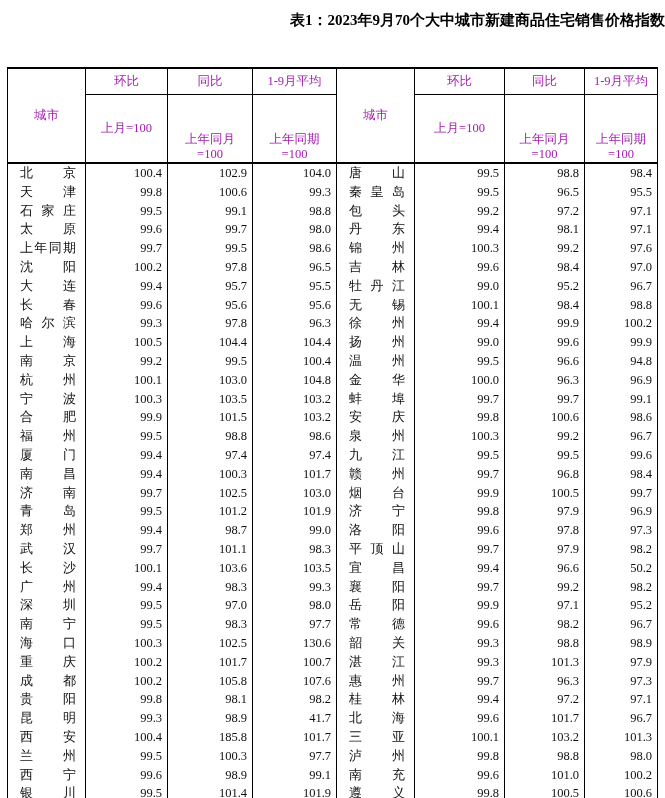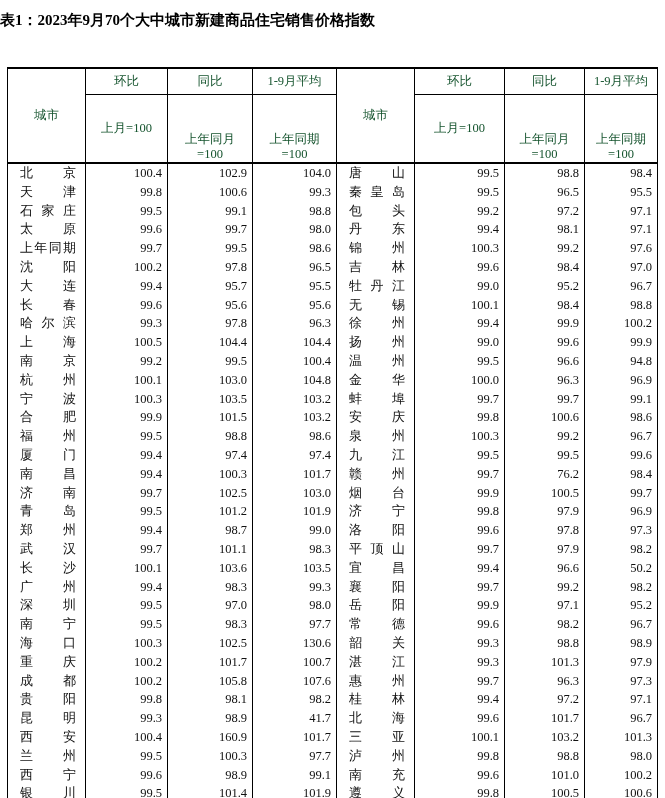--- a/index.html
+++ b/index.html
@@ -7,21 +7,21 @@
     padding: 0;
     background: #ffffff;
     width: 665px;
     height: 798px;
     overflow: hidden;
     font-family: "Liberation Serif", serif;
     color: #111111;
   }
   .page-title {
     margin: 11px 0 0 0;
-    text-align: left;
+    text-align: right;
     font-size: 15px;
     font-weight: bold;
     color: #000000;
     font-family: "Liberation Serif", serif;
   }
   table.price-table {
     border-collapse: collapse;
     table-layout: fixed;
     width: 650px;
     margin: 37px 0 0 7px;
@@ -30,21 +30,21 @@
     border-left: 1px solid #000;
     border-right: 1px solid #000;
   }
   thead th {
     border: 1px solid #000;
     font-weight: normal;
     font-size: 12.5px;
     text-align: center;
     vertical-align: middle;
     padding: 0;
-    color: #14532d;
+    color: #a21caf;
   }
   thead { border-bottom: 2px solid #000; }
   thead tr.header-row-top th { height: 25px; }
   thead tr.header-row-bottom th { height: 34px; }
   thead th.city-head { vertical-align: middle; }
   thead .two-line { line-height: 15px; margin-top: 37px; }
   tbody td {
     border-left: 1px solid #000;
     border-right: 1px solid #000;
     border-top: none;
@@ -287,21 +287,21 @@
         <td class="num">99.5</td>
         <td class="num">99.6</td>
       </tr>
       <tr>
         <td class="city">南昌</td>
         <td class="num">99.4</td>
         <td class="num">100.3</td>
         <td class="num">101.7</td>
         <td class="city">赣州</td>
         <td class="num">99.7</td>
-        <td class="num">76.2</td>
+        <td class="num">96.8</td>
         <td class="num">98.4</td>
       </tr>
       <tr>
         <td class="city">济南</td>
         <td class="num">99.7</td>
         <td class="num">102.5</td>
         <td class="num">103.0</td>
         <td class="city">烟台</td>
         <td class="num">99.9</td>
         <td class="num">100.5</td>
@@ -423,21 +423,21 @@
         <td class="num">98.9</td>
         <td class="num">41.7</td>
         <td class="city">北海</td>
         <td class="num">99.6</td>
         <td class="num">101.7</td>
         <td class="num">96.7</td>
       </tr>
       <tr>
         <td class="city">西安</td>
         <td class="num">100.4</td>
-        <td class="num">160.9</td>
+        <td class="num">185.8</td>
         <td class="num">101.7</td>
         <td class="city">三亚</td>
         <td class="num">100.1</td>
         <td class="num">103.2</td>
         <td class="num">101.3</td>
       </tr>
       <tr>
         <td class="city">兰州</td>
         <td class="num">99.5</td>
         <td class="num">100.3</td>

